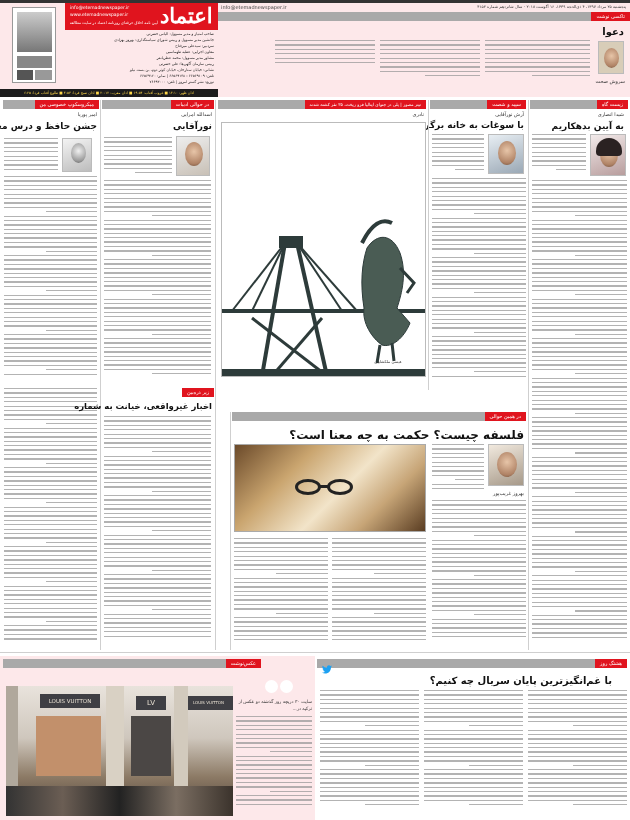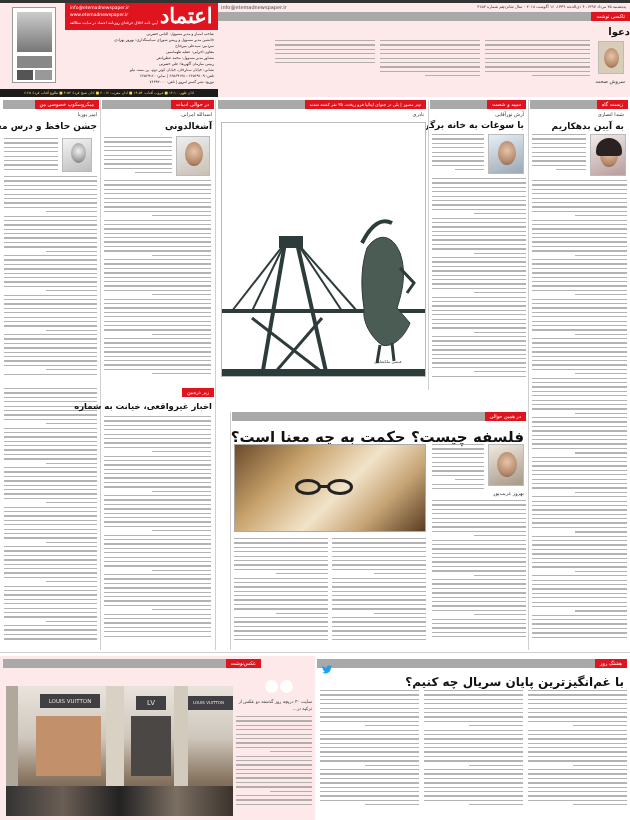--- a/index.html
+++ b/index.html
@@ -47,21 +47,21 @@
 </div>
 <div class="abs" style="left:0;top:89px;width:218px;height:8px;background:#1c1c1c;color:#ffd84a;font-size:3.6px;line-height:8px;text-align:center;white-space:nowrap;overflow:hidden">اذان ظهر: ۱۳:۱۰ ■ غروب آفتاب: ۱۹:۵۴ ■ اذان مغرب: ۲۰:۱۲ ■ اذان صبح فردا: ۴:۵۳ ■ طلوع آفتاب فردا: ۶:۲۵</div>
 
 <div class="abs pink" style="left:218px;top:0;width:412px;height:97px;border-top:3px solid #333"></div>
 <div class="abs" style="left:221px;top:4px;font-size:5px;color:#444;direction:ltr">info@etemadnewspaper.ir</div>
 <div class="abs" style="right:4px;top:4px;font-size:4px;color:#333;white-space:nowrap">پنجشنبه ۲۵ مرداد ۱۳۹۷، ۴ ذی‌الحجه ۱۴۳۹، ۱۶ آگوست ۲۰۱۸ - سال شانزدهم شماره ۴۱۵۲</div>
 <div class="sechead" style="left:218px;top:12px;width:412px">
   <span class="lbl">تاکسی نوشت</span>
     <span class="rest"></span>
 </div>
-<div class="title" style="right:0;top:26px;font-size:10px">دعوا</div>
+<div class="title" style="right:6px;top:26px;font-size:10px">دعوا</div>
 <div class="photo" style="right:6px;top:41px;width:26px;height:33px;background:#d8cdb8">
   <div class="face" style="left:5px;top:6px;width:15px;height:20px"></div>
 </div>
 <div class="author" style="right:5px;top:78px">سروش صحت</div>
 <div class="txt" style="right:40px;top:40px;width:105px;height:40px">
     <i></i>
     <i></i>
     <i></i>
     <i></i>
     <i></i>
@@ -111,21 +111,21 @@
     <span class="rest"></span>
 </div>
 
 <div class="author" style="right:533px;top:111px">امیر پوریا</div>
 <div class="author" style="right:418px;top:111px">اسدالله امرایی</div>
 <div class="author" style="right:206px;top:111px">نادری</div>
 <div class="author" style="right:106px;top:111px">آرش نورآقایی</div>
 <div class="author" style="right:6px;top:111px">شیدا انصاری</div>
 
 <div class="title" style="right:533px;top:121px">جشن حافظ و درس معلم</div>
-<div class="title" style="right:418px;top:121px">آشغالدونی</div>
+<div class="title" style="right:418px;top:121px">نورآقایی</div>
 <div class="title" style="right:106px;top:120px">با سوغات به خانه برگرد</div>
 <div class="title" style="right:6px;top:121px">به آیین بدهکاریم</div>
 
 <div class="photo" style="left:62px;top:138px;width:30px;height:34px;background:linear-gradient(160deg,#f3f3f3,#bdbdbd)">
   <div class="face" style="left:8px;top:4px;width:15px;height:20px;background:radial-gradient(circle at 50% 40%,#f0f0f0,#9a9a9a 70%,#555)"></div>
 </div>
 <div class="txt" style="left:4px;top:138px;width:54px;height:36px">
     <i></i>
     <i></i>
     <i></i>
@@ -578,21 +578,21 @@
     <i></i>
     <i></i>
     <i></i>
   </div>
 <div class="vline" style="left:215px;top:388px;height:262px"></div>
 
 <div class="sechead" style="left:232px;top:412px;width:294px">
   <span class="lbl">در همین حوالی</span>
     <span class="rest"></span>
 </div>
-<div class="title" style="right:106px;top:428px;font-size:15px">فلسفه چیست؟ حکمت به چه معنا است؟</div>
+<div class="title" style="right:106px;top:428px;font-size:12px">فلسفه چیست؟ حکمت به چه معنا است؟</div>
 <div class="photo" style="left:488px;top:444px;width:36px;height:42px;background:linear-gradient(160deg,#f1e9de,#a69989)">
   <div class="face" style="left:8px;top:7px;width:20px;height:25px"></div>
 </div>
 <div class="author" style="right:106px;top:490px">بهروز غریب‌پور</div>
 <div class="txt" style="left:432px;top:444px;width:52px;height:52px">
     <i></i>
     <i></i>
     <i></i>
     <i></i>
     <i></i>
@@ -743,21 +743,21 @@
 
 <div class="sechead" style="left:317px;top:659px;width:310px">
   <span class="lbl">هشتگ روز</span>
     <span class="rest"></span>
 </div>
 <div class="abs" style="left:322px;top:659px;width:10px;height:9px">
   <svg width="10" height="9" viewBox="0 0 24 20">
       <path d="M24 2.4a9.8 9.8 0 0 1-2.8.8A4.9 4.9 0 0 0 23.3.5a9.8 9.8 0 0 1-3.1 1.2A4.9 4.9 0 0 0 11.8 6 14 14 0 0 1 1.7.9a4.9 4.9 0 0 0 1.5 6.6A4.9 4.9 0 0 1 1 6.9a4.9 4.9 0 0 0 3.9 4.8 4.9 4.9 0 0 1-2.2.1 4.9 4.9 0 0 0 4.6 3.4A9.9 9.9 0 0 1 0 17.3 14 14 0 0 0 7.5 19.5c9.1 0 14-7.5 14-14v-.6A10 10 0 0 0 24 2.4z" fill="#1da1f2"></path>
     </svg>
 </div>
-<div class="title" style="right:6px;top:675px;font-size:12px">با غم‌انگیزترین پایان سریال چه کنیم؟</div>
+<div class="title" style="right:18px;top:675px;font-size:10px">با غم‌انگیزترین پایان سریال چه کنیم؟</div>
 <div class="txt" style="left:528px;top:690px;width:99px;height:126px">
     <i></i>
     <i></i>
     <i></i>
     <i></i>
     <i></i>
     <i></i>
     <i></i>
     <i></i>
     <i style="width: 55%; margin-right: 0px;"></i>

